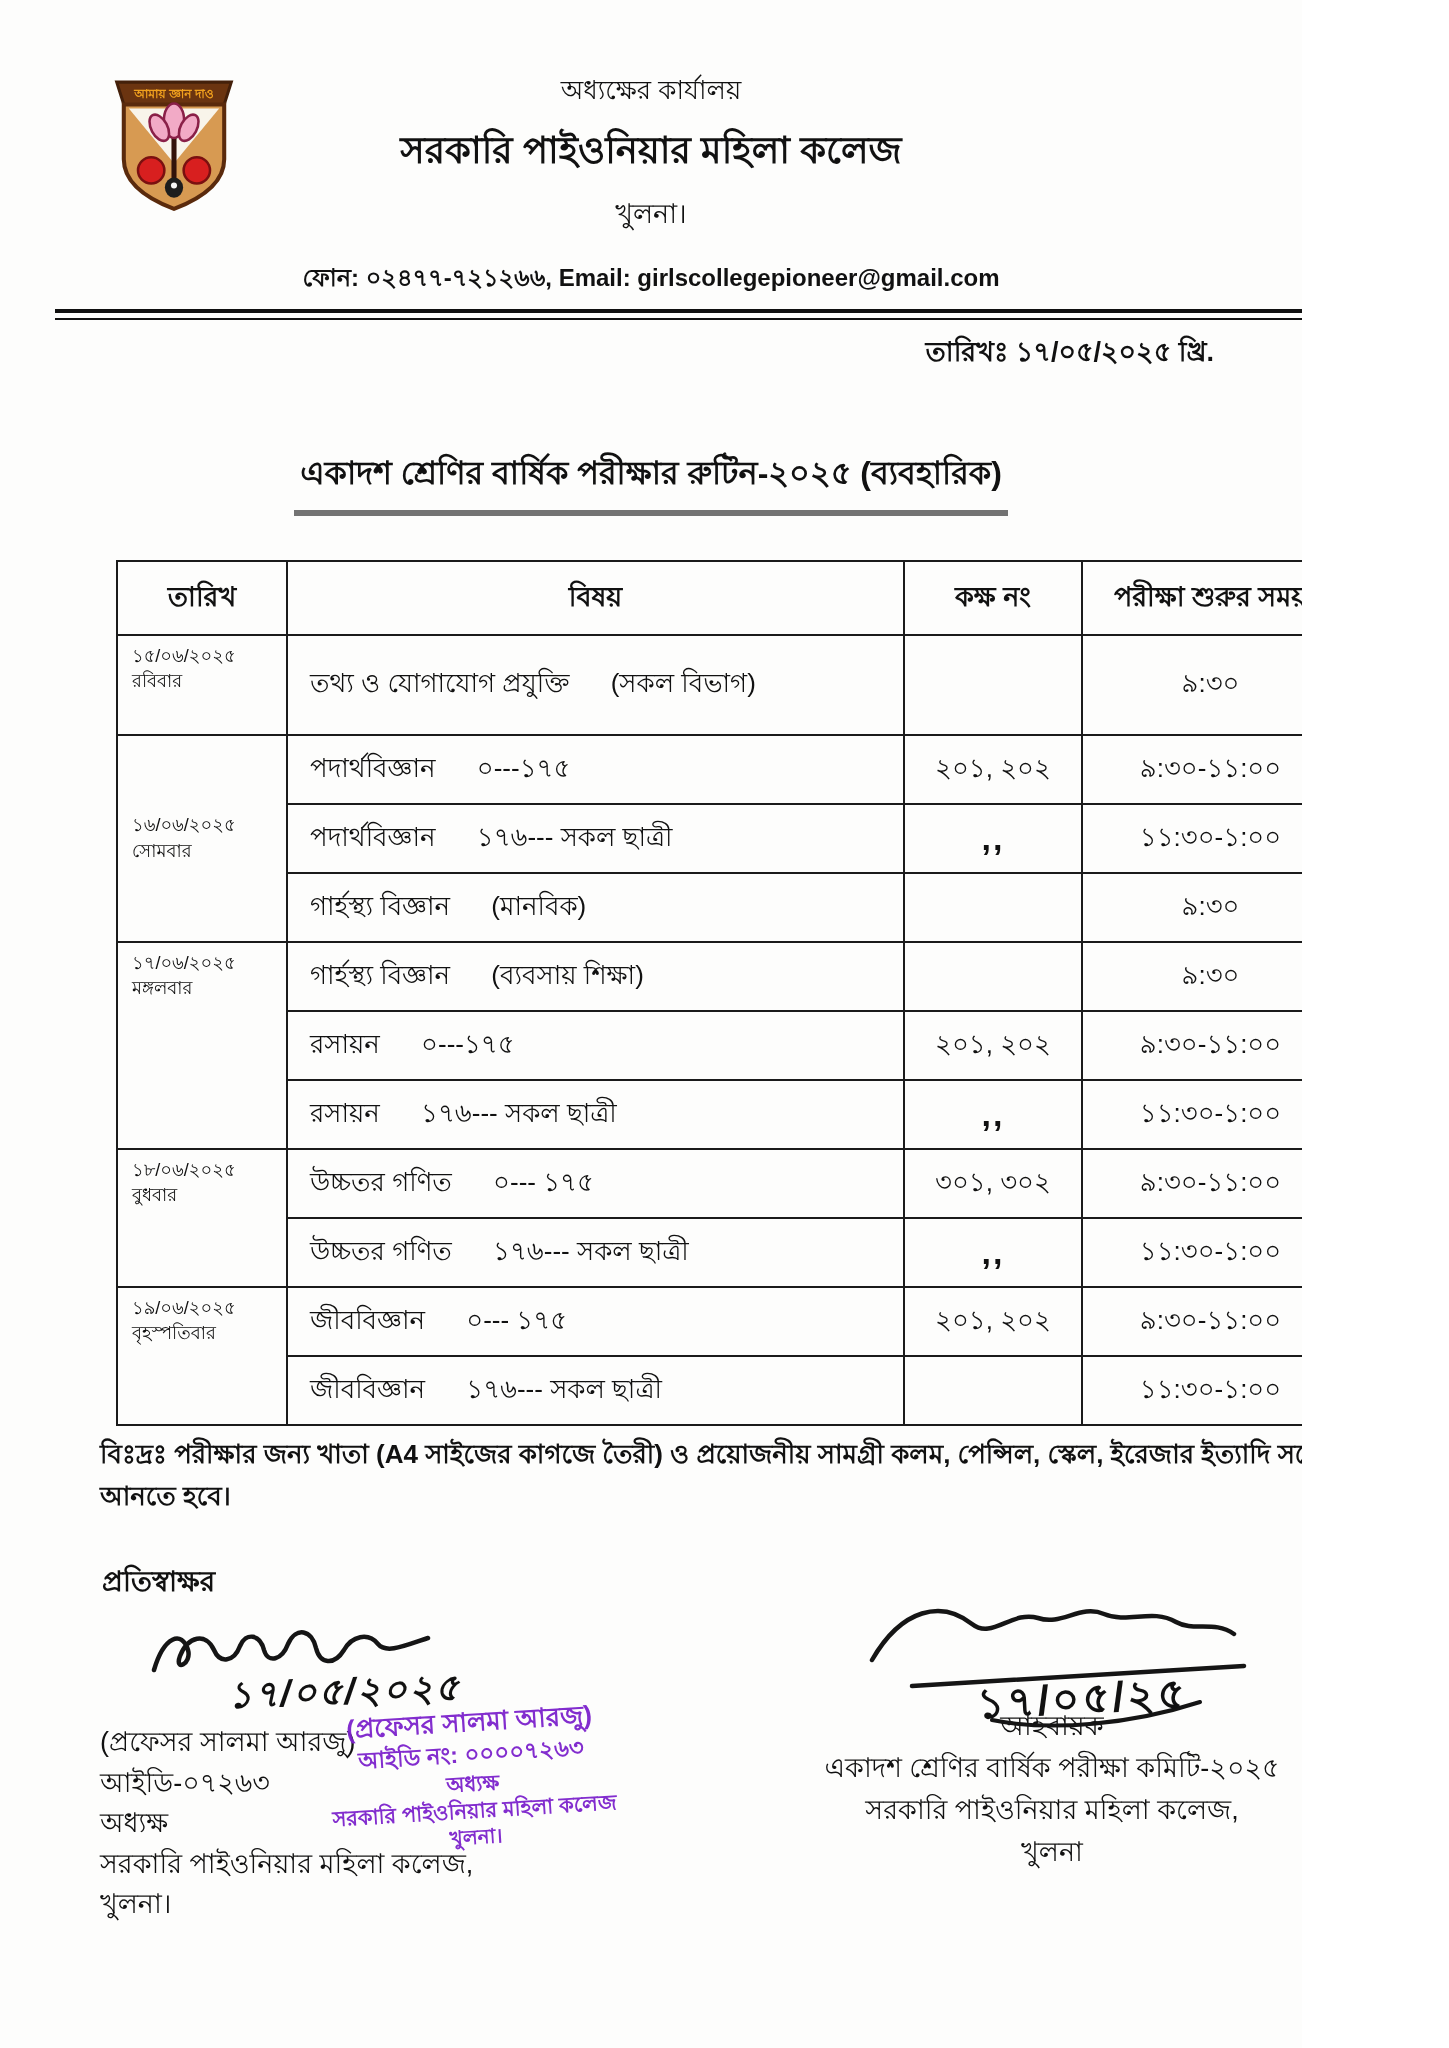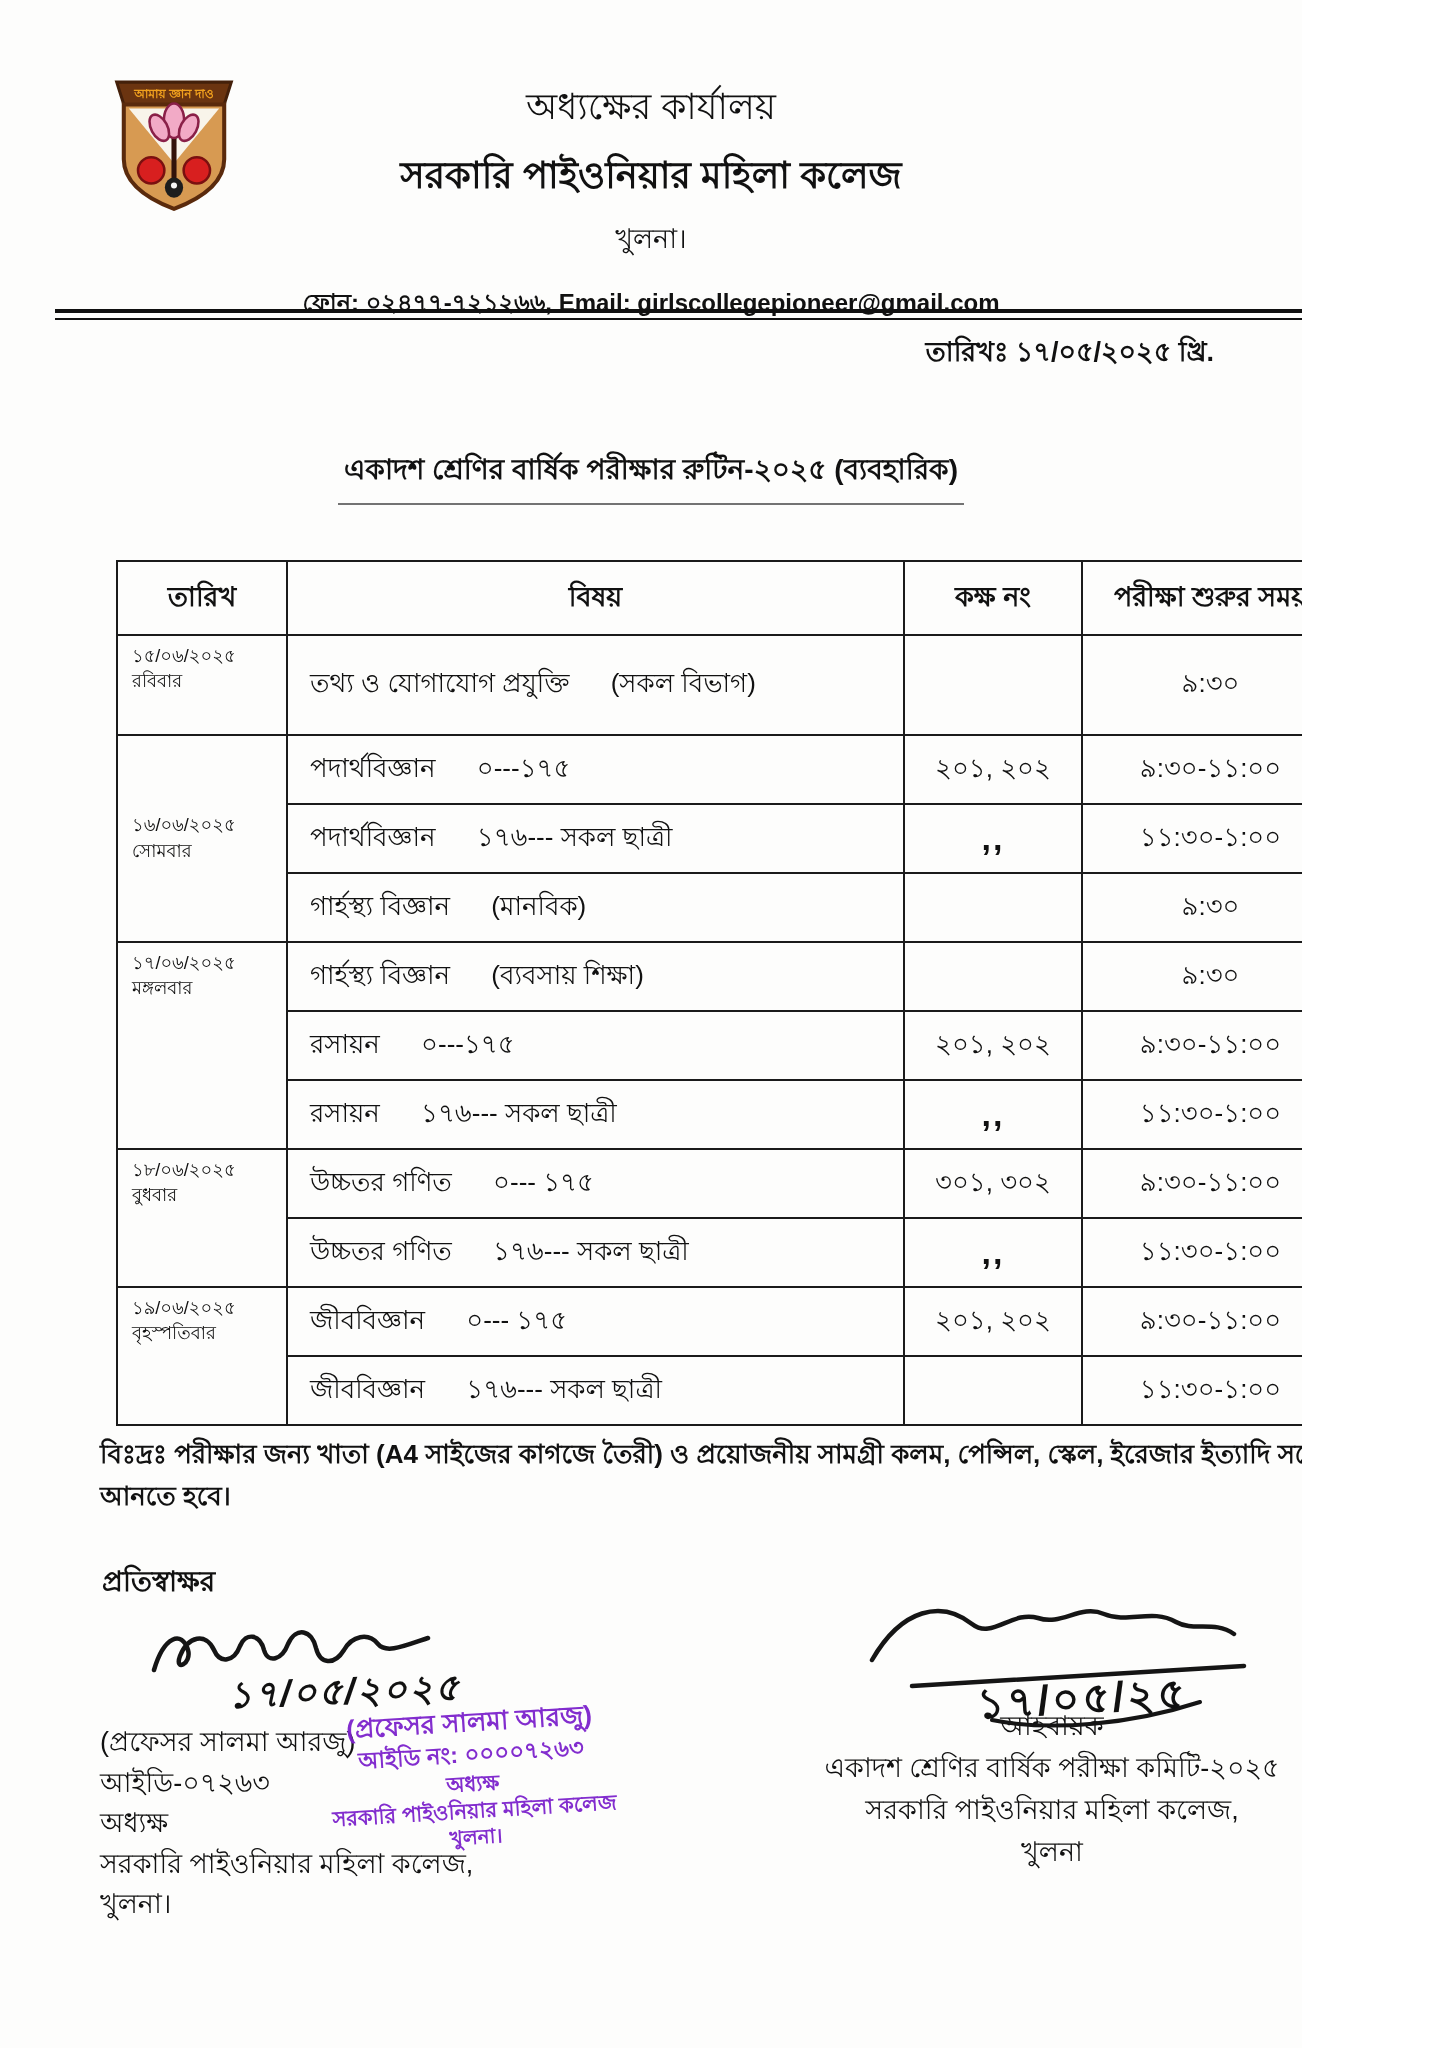--- a/index.html
+++ b/index.html
@@ -3,32 +3,32 @@
 <meta charset="utf-8">
 <style>
   html,body{margin:0;padding:0;background:#ffffff;}
   body{font-family:"Liberation Sans","DejaVu Sans",sans-serif;color:#111;}
   .page{position:relative;width:1270px;height:2048px;background:#fdfdfc;overflow:hidden;padding-left:32px;}
 
   
   .logo{position:absolute;left:110px;top:74px;width:128px;height:142px;}
   .head{position:absolute;top:70px;left:0;right:0;text-align:center;}
   .h-govt{font-size:30px;}
-  .h-office{font-size:36px;margin-top:9px;}
+  .h-office{font-size:26px;}
   .h-college{font-size:37px;font-weight:700;margin-top:7px;}
   .h-city{font-size:27px;margin-top:9px;}
   .h-contact{font-size:24px;font-weight:700;margin-top:21px;}
 
   .rule{position:absolute;top:309px;left:55px;width:1340px;height:5px;
         border-top:4px solid #101010;border-bottom:2px solid #101010;}
   .dateline{position:absolute;top:331px;right:88px;font-size:27px;font-weight:600;}
 
   .title-wrap{position:absolute;top:448px;left:0;right:0;text-align:center;}
-  .title-wrap span{display:inline-block;font-size:28px;font-weight:700;
-        border-bottom:2px solid #737373;padding:0 6px 8px 6px;}
+  .title-wrap span{display:inline-block;font-size:32px;font-weight:700;
+        border-bottom:6px solid #737373;padding:0 6px 8px 6px;}
 
   
   table.schedule{position:absolute;top:560px;left:116px;width:1222px;
         border-collapse:collapse;table-layout:fixed;}
   .schedule th,.schedule td{border:2px solid #1b1b1b;}
   .schedule th{font-size:27px;font-weight:700;height:70px;text-align:center;}
   .schedule tr{height:69px;}
   .schedule tr.tall{height:100px;}
   td.datecell{vertical-align:top;text-align:left;padding:8px 6px 0 14px;
         font-size:18px;line-height:1.4;}

